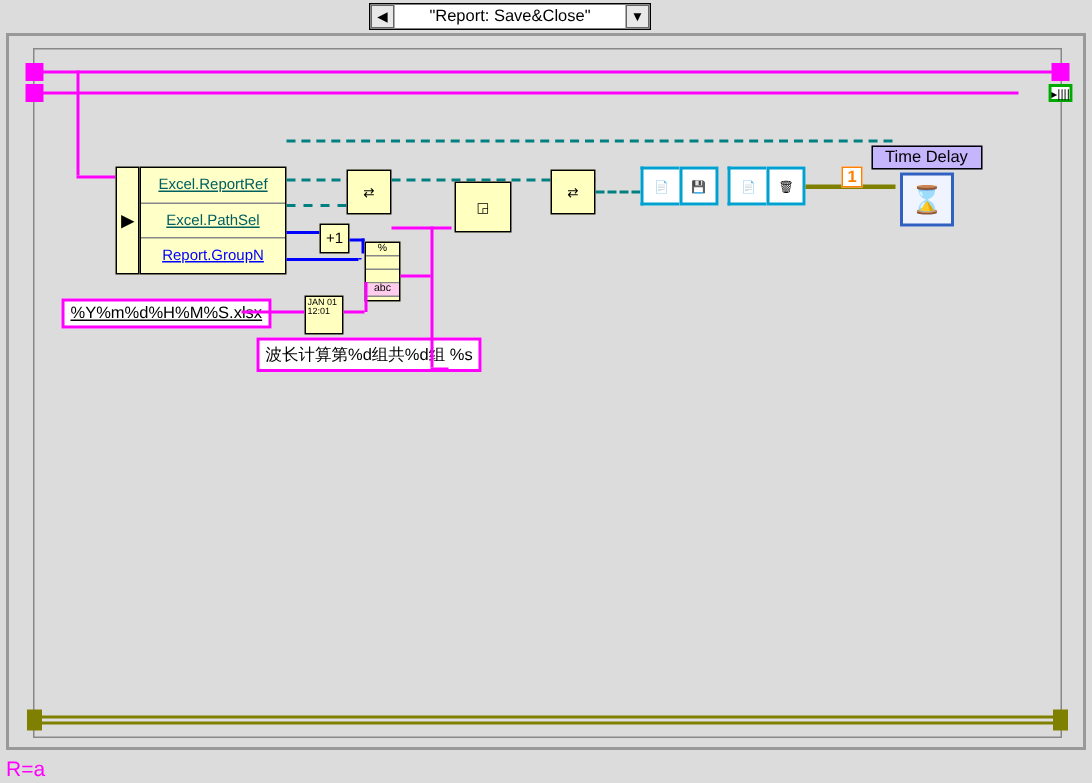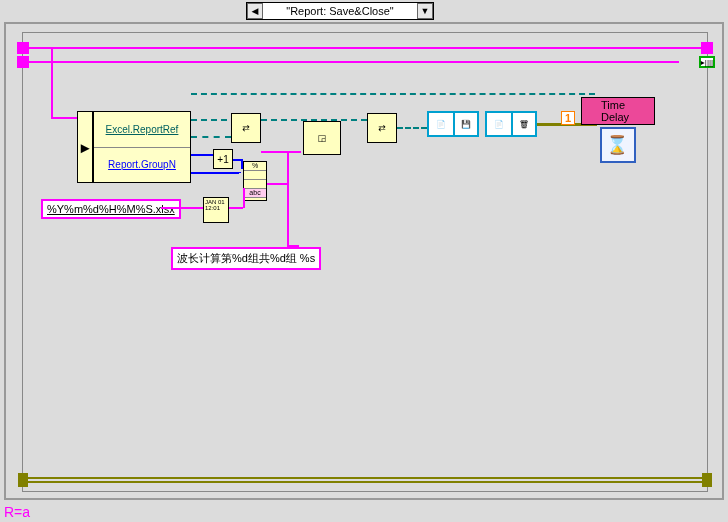--- a/index.html
+++ b/index.html
@@ -164,23 +164,23 @@
     align-items: center;
     justify-content: center;
   }
   .time-delay {
     position: absolute;
     top: 64px;
     left: 558px;
     width: 74px;
   }
   .time-delay-label {
-    background: #ec4899;
-    border: 1px solid #000;
-    padding: 1px 19px;
+    background: #c4b5fd;
+    border: 1px solid #000;
+    padding: 1px 8px;
     font-size: 11px;
     text-align: left;
     margin-bottom: 2px;
   }
   .time-delay-box {
     width: 36px;
     height: 36px;
     margin: 0 auto;
     border: 2px solid #3060c0;
     background: #f0f4ff;
@@ -234,20 +234,21 @@
     <div class="tunnel-magenta" style="top:23px; left:-6px;"></div>
     <div class="tunnel-magenta" style="top:9px; right:-6px;"></div>
     <div class="tunnel-green" style="top:23px; right:-8px;">▸||||</div>
 
     <div class="wire wire-magenta-v" style="top:14px; left:28px; height:70px;"></div>
     <div class="wire wire-magenta-h" style="top:84px; left:28px; width:26px;"></div>
 
     <div class="cluster-selector">▸</div>
     <div class="cluster-box">
       <div class="cluster-row teal">Excel.ReportRef</div>
+      <div class="cluster-row teal">Excel.PathSel</div>
       <div class="cluster-row blue">Report.GroupN</div>
     </div>
 
     <div class="wire wire-teal-h-dash" style="top:60px; left:168px; width:404px;"></div>
     <div class="wire wire-teal-h-dash" style="top:86px; left:168px; width:206px;"></div>
     <div class="wire wire-teal-h-dash" style="top:103px; left:168px; width:40px;"></div>
     <div class="wire wire-blue-h" style="top:121px; left:168px; width:22px;"></div>
     <div class="wire wire-blue-h" style="top:139px; left:168px; width:48px;"></div>
 
     <div class="node-small" style="top:116px; left:190px;">+1</div>
@@ -257,21 +258,21 @@
     <div class="format-node" style="top:128px; left:220px;">
       <div>%</div>
         <div></div>
         <div></div>
         <div style="background:#ffccee;">abc</div>
     </div>
 
     <div class="wire wire-blue-v" style="top:139px; left:216px; height:1px;"></div>
 
     <div class="string-const" style="top:166px; left:18px;text-decoration:underline;">%Y%m%d%H%M%S.xlsx</div>
-    <div class="string-const" style="top:214px; left:148px;text-align:center;">波长计算第%d组共%d组 %s</div>
+    <div class="string-const" style="top:192px; left:148px;text-align:center;">波长计算第%d组共%d组 %s</div>
 
     <div class="timestamp-node" style="top:164px; left:180px;">JAN
 01
 12:01</div>
     <div class="wire wire-magenta-h" style="top:174px; left:138px; width:42px;"></div>
     <div class="wire wire-magenta-h" style="top:174px; left:206px; width:14px;"></div>
     <div class="wire wire-magenta-v" style="top:155px; left:220px; height:20px;"></div>
 
     <div class="wire wire-magenta-h" style="top:150px; left:244px; width:20px;"></div>
     <div class="wire wire-magenta-v" style="top:118px; left:264px; height:94px;"></div>

